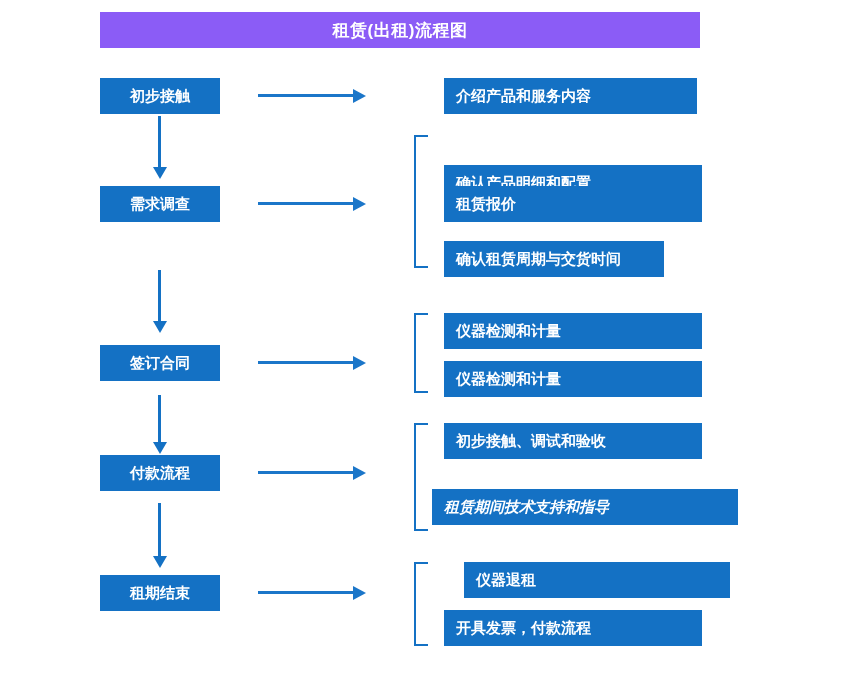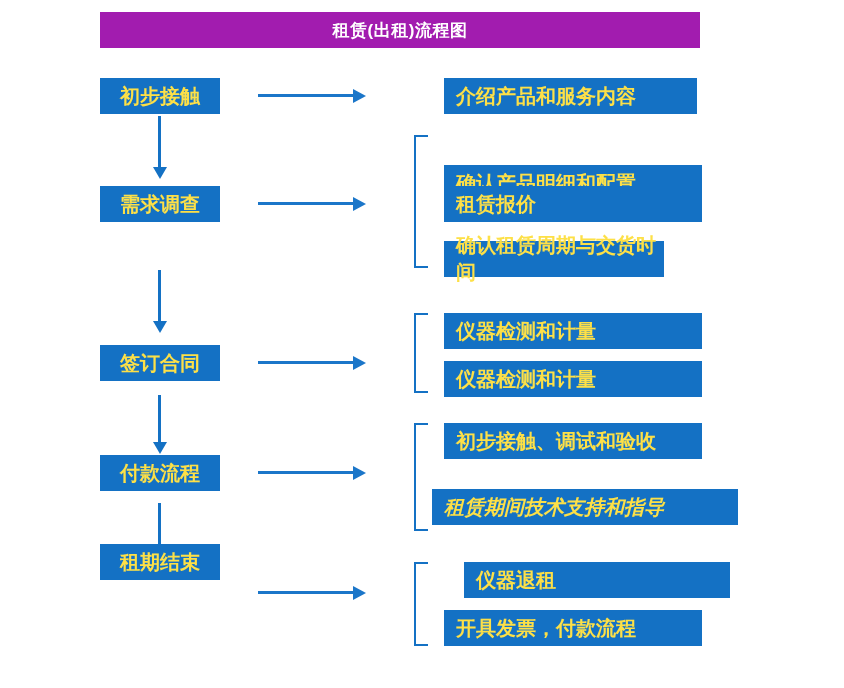--- a/index.html
+++ b/index.html
@@ -16,35 +16,35 @@
     height: 688px;
     background: #ffffff;
     overflow: hidden;
   }
   .title-bar {
     position: absolute;
     left: 100px;
     top: 12px;
     width: 600px;
     height: 36px;
-    background: #a21caf;
+    background: #8b5cf6;
     color: #ffffff;
     font-size: 17px;
     font-weight: bold;
     display: flex;
     align-items: center;
     justify-content: center;
     letter-spacing: 0.5px;
   }
   .node {
     position: absolute;
     background: #1471c4;
-    color: #fde047;
+    color: #ffffff;
     font-weight: bold;
-    font-size: 20px;
+    font-size: 15px;
     display: flex;
     align-items: center;
     box-sizing: border-box;
   }
   .node.left {
     justify-content: center;
     width: 120px;
     height: 36px;
   }
   .node.right {
@@ -120,19 +120,19 @@
   <div class="node right" style="left:444px; top:361px; width:258px;">仪器检测和计量</div>
   <div class="arrow-down" style="left:158px; top:395px; height:48px;"></div>
 
   <div class="node left" style="left:100px; top:455px;">付款流程</div>
   <div class="arrow-right" style="left:258px; top:471px; width:96px;"></div>
   <div class="bracket" style="left:414px; top:423px; height:108px;"></div>
   <div class="node right" style="left:444px; top:423px; width:258px;">初步接触、调试和验收</div>
   <div class="node right" style="left:432px; top:489px; width:306px;font-style:italic;">租赁期间技术支持和指导</div>
   <div class="arrow-down" style="left:158px; top:503px; height:54px;"></div>
 
-  <div class="node left" style="left:100px; top:544px;text-align:center;">租期结束</div>
+  <div class="node left" style="left:100px; top:575px;text-align:center;">租期结束</div>
   <div class="arrow-right" style="left:258px; top:591px; width:96px;"></div>
   <div class="bracket" style="left:414px; top:562px; height:84px;"></div>
   <div class="node right" style="left:464px; top:562px; width:266px;">仪器退租</div>
   <div class="node right" style="left:444px; top:610px; width:258px;">开具发票，付款流程</div>
 
 </div>
 
 </body></html>

